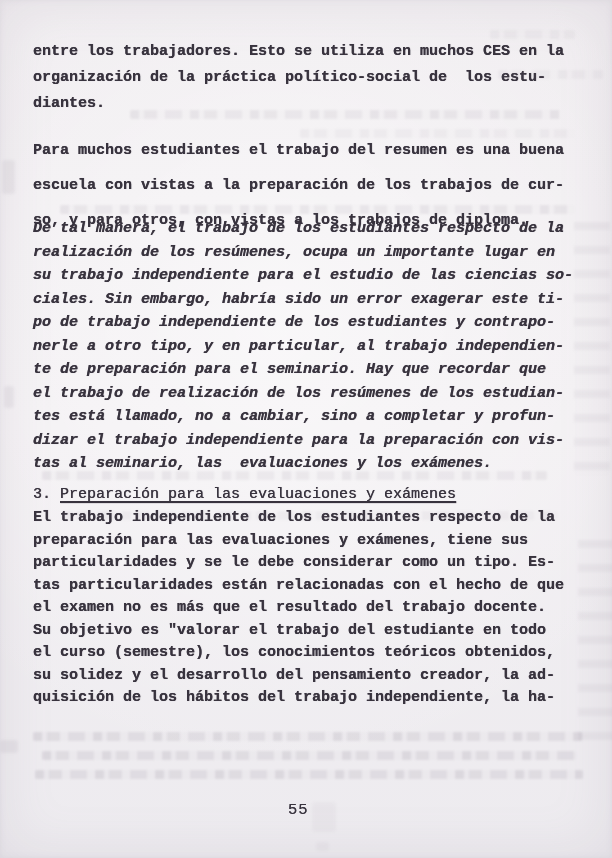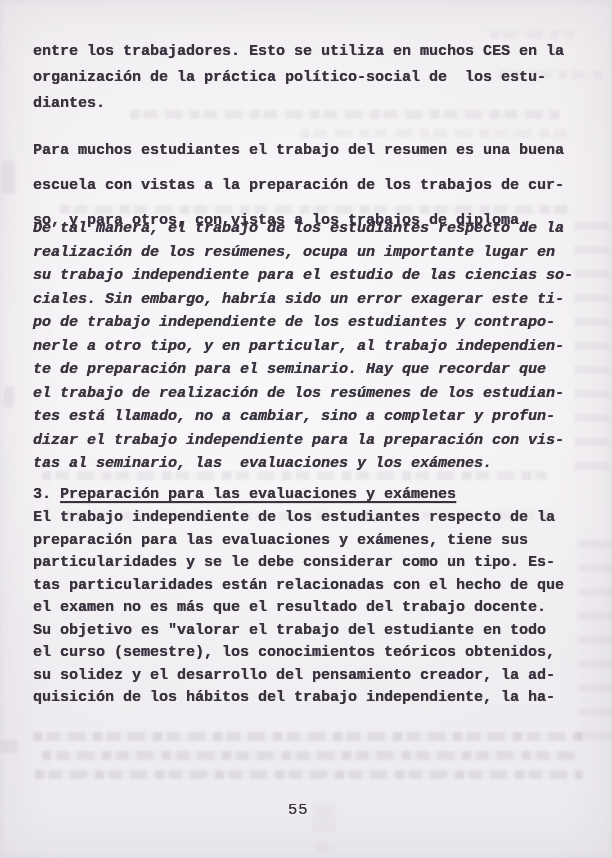--- a/index.html
+++ b/index.html
@@ -33,21 +33,21 @@
   .p2 { top: 133px; line-height: 35px; }
   .p3 { top: 217px; line-height: 23.5px; font-style: italic; }
   .p4 { top: 507px; line-height: 22.5px; }
 
   .heading {
     position: absolute;
     left: 33px;
     top: 483px;
     margin: 0;
     font-size: 15px;
-    font-weight: 700;
+    font-weight: 400;
     line-height: 24px;
     white-space: pre;
     text-shadow: 0 0 0.6px rgba(56,51,62,0.85), 0.4px 0.4px 0.7px rgba(56,51,62,0.30);
   }
   .heading .title-underline {
     text-decoration: underline;
     text-decoration-thickness: 1.6px;
     text-underline-offset: 3px;
   }
 

